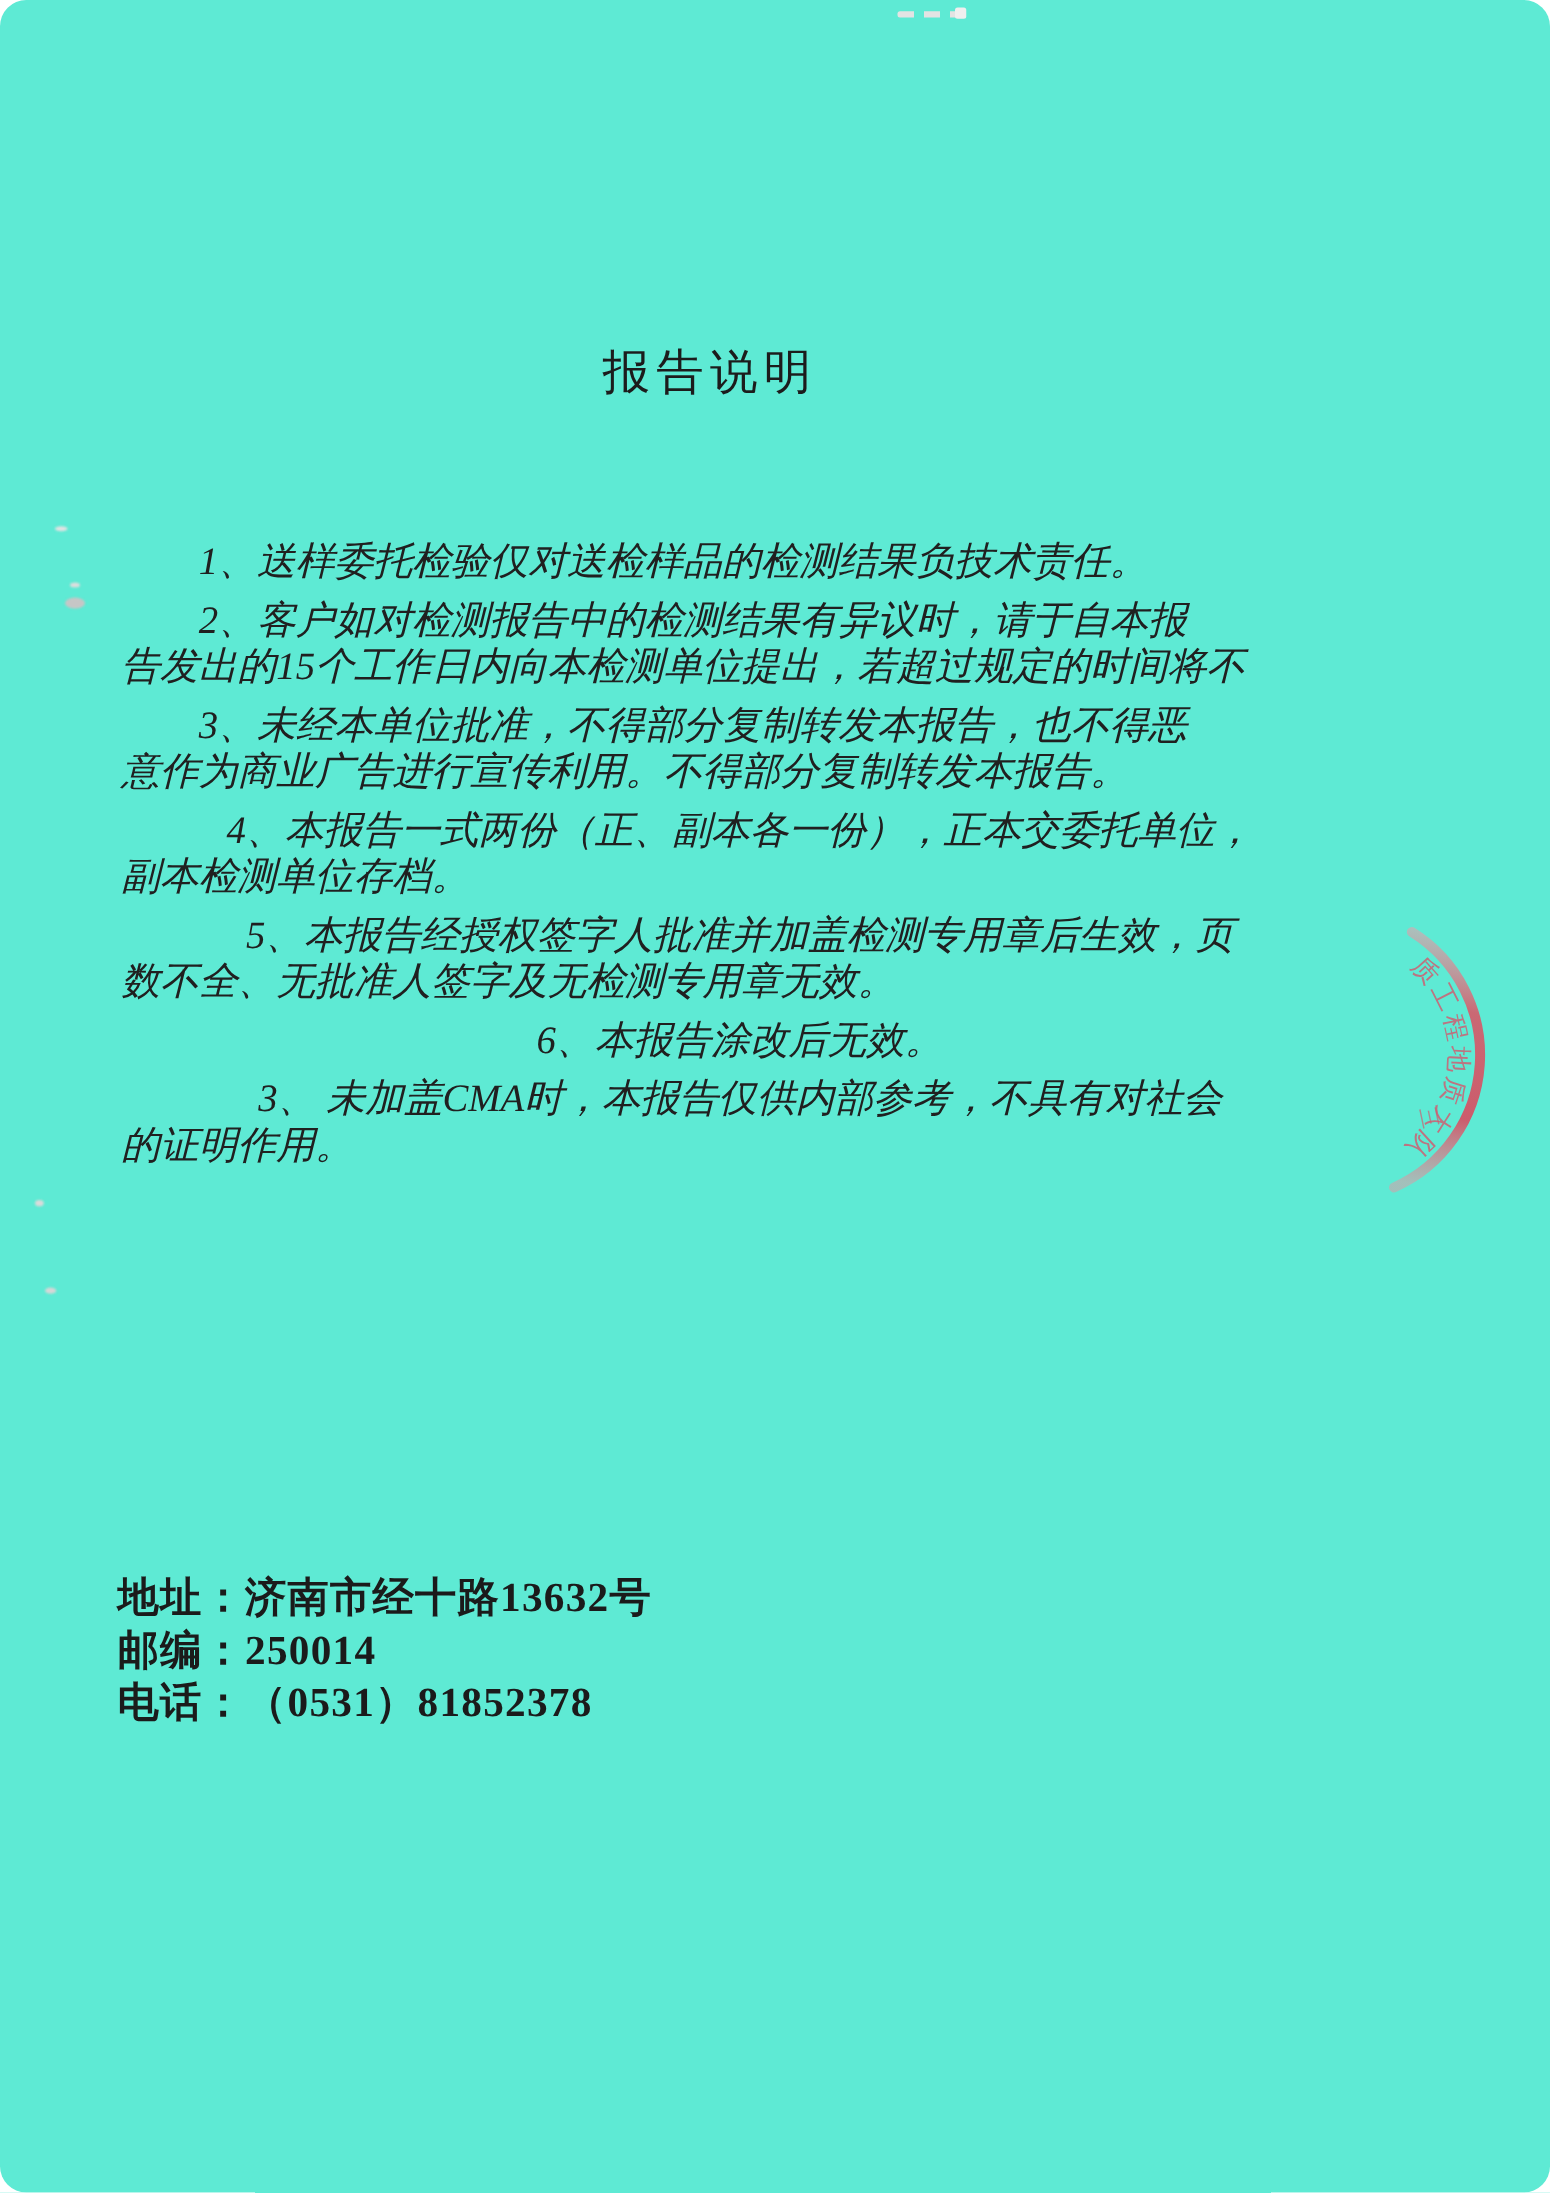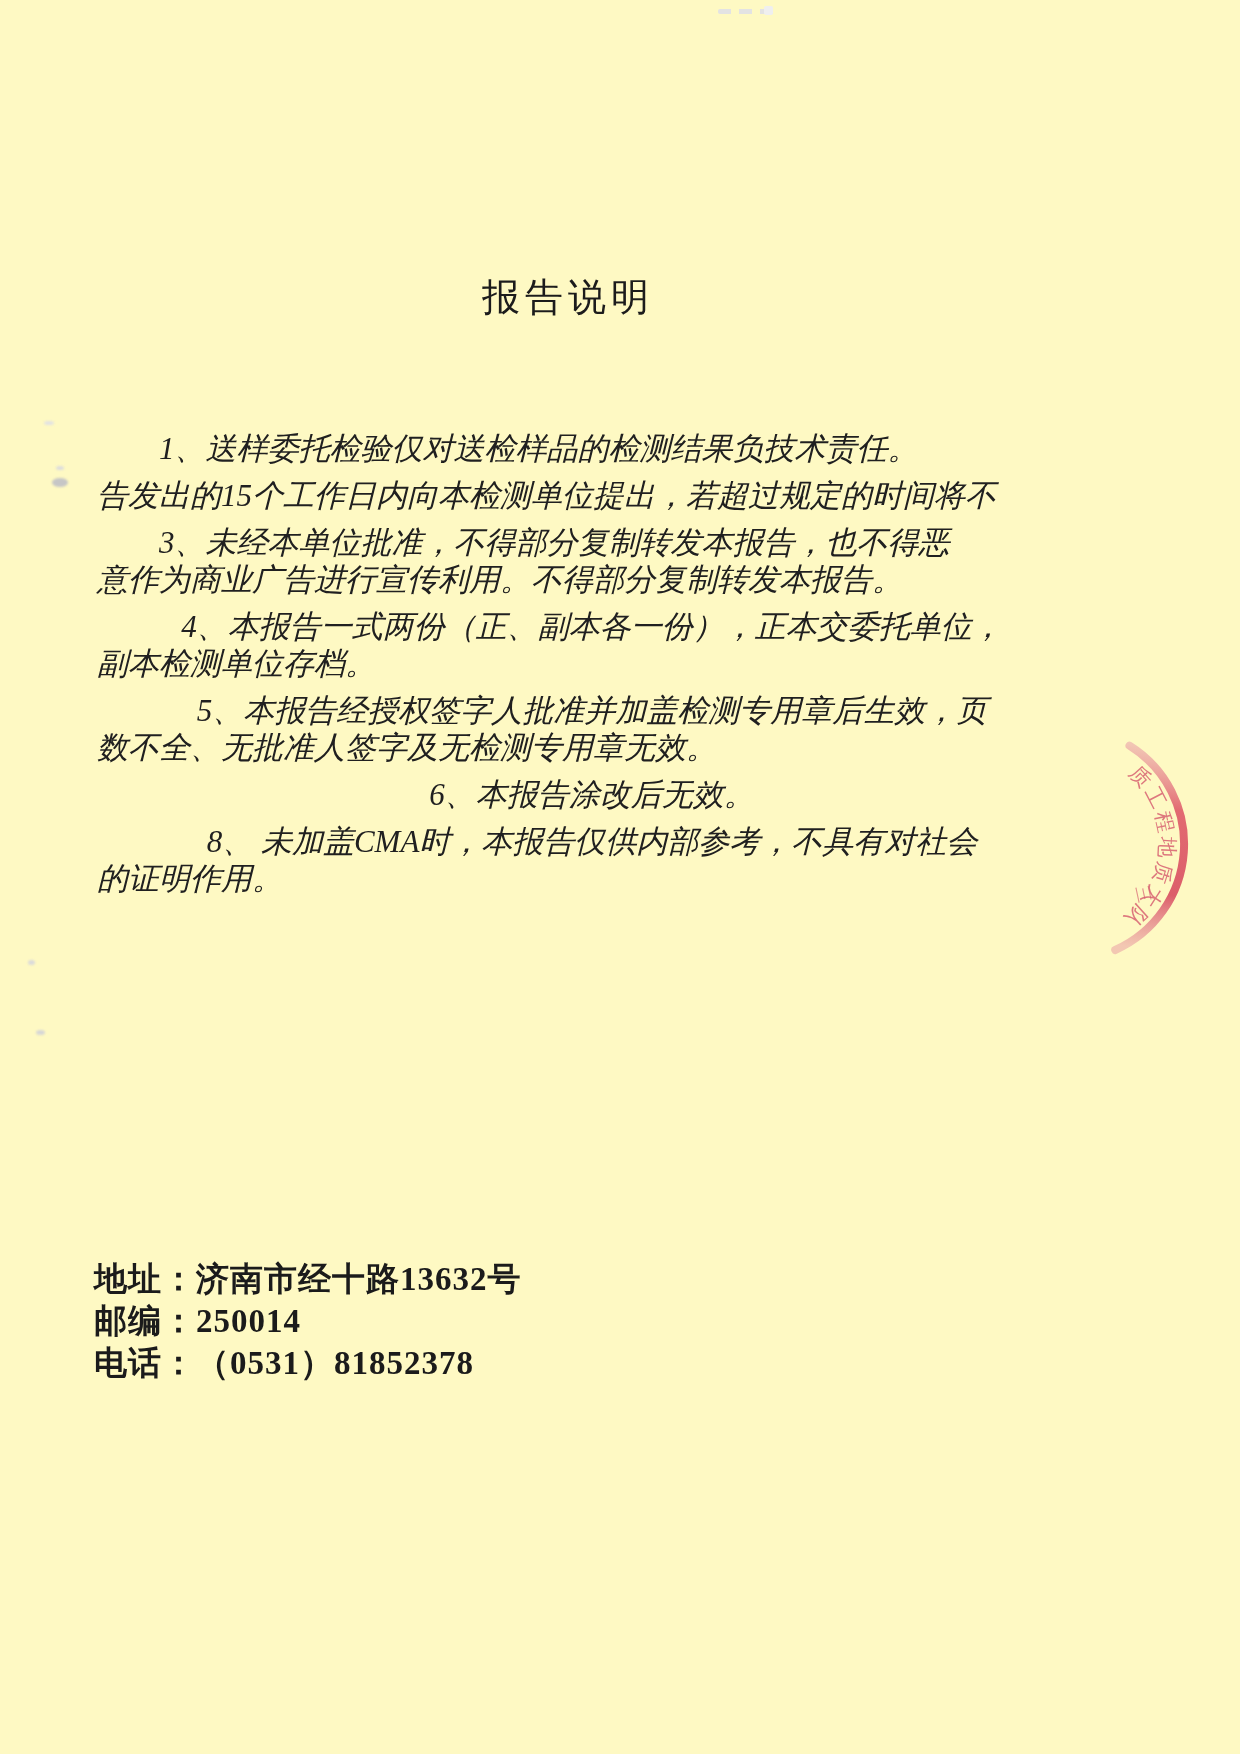--- a/index.html
+++ b/index.html
@@ -1,22 +1,23 @@
 <!DOCTYPE html>
 <html><head>
 <meta charset="utf-8">
 <style>
   html,body{margin:0;padding:0;background:#ffffff;}
   .page{
     position:relative;
     width:1240px;height:1754px;
-    background:#fef9c3;
+    background:#5eead4;
     overflow:hidden;
     font-family:"Liberation Serif","DejaVu Serif",serif;
     color:#212121;
+    border-radius:21px;
   }
   .doc-title{
     position:absolute;
     top:247px;left:0;width:1136px;
     text-align:center;
     font-size:38px;
     font-weight:500;
     letter-spacing:5px;
     color:#1c1c1c;
   }
@@ -73,39 +74,40 @@
   <div class="artifact speck speck-d"></div>
   <div class="artifact speck speck-e"></div>
 
   <h1 class="doc-title">报告说明</h1>
 
   <div class="notes">
     <div class="item">
       <div class="line ind2">1、送样委托检验仅对送检样品的检测结果负技术责任。</div>
     </div>
     <div class="item">
+      <div class="line ind2">2、客户如对检测报告中的检测结果有异议时，请于自本报</div>
       <div class="line">告发出的15个工作日内向本检测单位提出，若超过规定的时间将不</div>
     </div>
     <div class="item">
       <div class="line ind2">3、未经本单位批准，不得部分复制转发本报告，也不得恶</div>
       <div class="line">意作为商业广告进行宣传利用。不得部分复制转发本报告。</div>
     </div>
     <div class="item">
       <div class="line ind1">4、本报告一式两份（正、副本各一份），正本交委托单位，</div>
       <div class="line">副本检测单位存档。</div>
     </div>
     <div class="item">
       <div class="line ind1">5、本报告经授权签字人批准并加盖检测专用章后生效，页</div>
       <div class="line">数不全、无批准人签字及无检测专用章无效。</div>
     </div>
     <div class="item">
       <div class="line ind1">6、本报告涂改后无效。</div>
     </div>
     <div class="item">
-      <div class="line ind1">8、 未加盖CMA时，本报告仅供内部参考，不具有对社会</div>
+      <div class="line ind1">3、 未加盖CMA时，本报告仅供内部参考，不具有对社会</div>
       <div class="line">的证明作用。</div>
     </div>
   </div>
 
   <svg class="seal" viewBox="0 0 300 270" xmlns="http://www.w3.org/2000/svg">
     <defs>
       <linearGradient id="stampFade" x1="0.6" y1="0" x2="0.55" y2="1">
         <stop offset="0" stop-color="#e9a0ab" stop-opacity="0.55"></stop>
         <stop offset="0.3" stop-color="#dd5263" stop-opacity="0.85"></stop>
         <stop offset="0.72" stop-color="#d84c60" stop-opacity="0.9"></stop>

